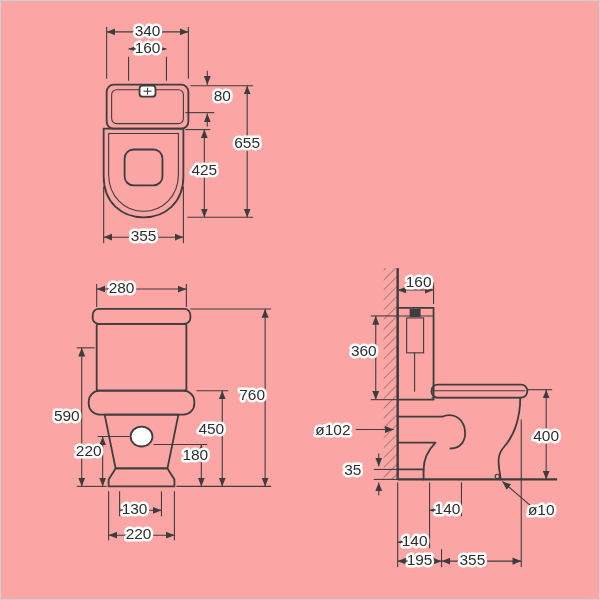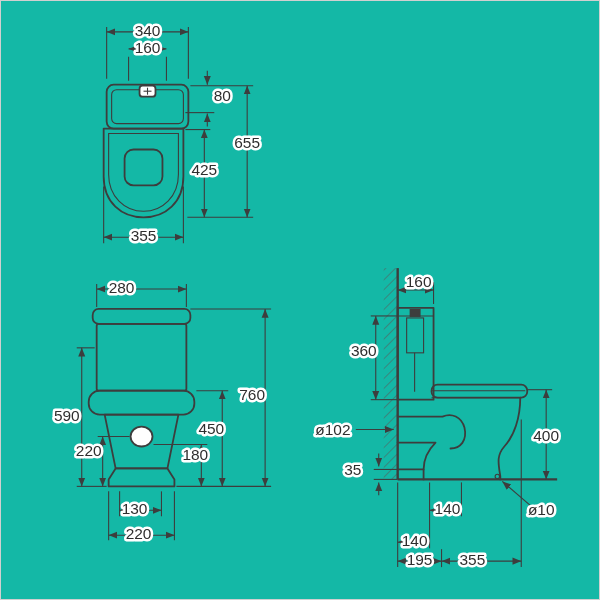--- a/index.html
+++ b/index.html
@@ -1,16 +1,16 @@
 <!DOCTYPE html>
 <html><head>
 <meta charset="utf-8">
 <style>
   html,body{margin:0;padding:0;background:#ffffff;}
-  .canvas{width:598px;height:598px;border:1px solid #d0d0d0;background:#14b8a6;}
+  .canvas{width:598px;height:598px;border:1px solid #d0d0d0;background:#fca5a5;}
   svg{display:block;}
   .outline{fill:none;stroke:#3d3d3d;stroke-width:1.8;stroke-linejoin:round;stroke-linecap:round;}
   .thin{fill:none;stroke:#3d3d3d;stroke-width:1.1;stroke-linecap:butt;}
   .heavy{fill:none;stroke:#3d3d3d;stroke-width:2.4;}
   .dim-text{
     font-family:"Liberation Sans",sans-serif;
     font-size:15.5px;
     fill:#2e2e2e;
     paint-order:stroke fill;
     stroke:#ffffff;

